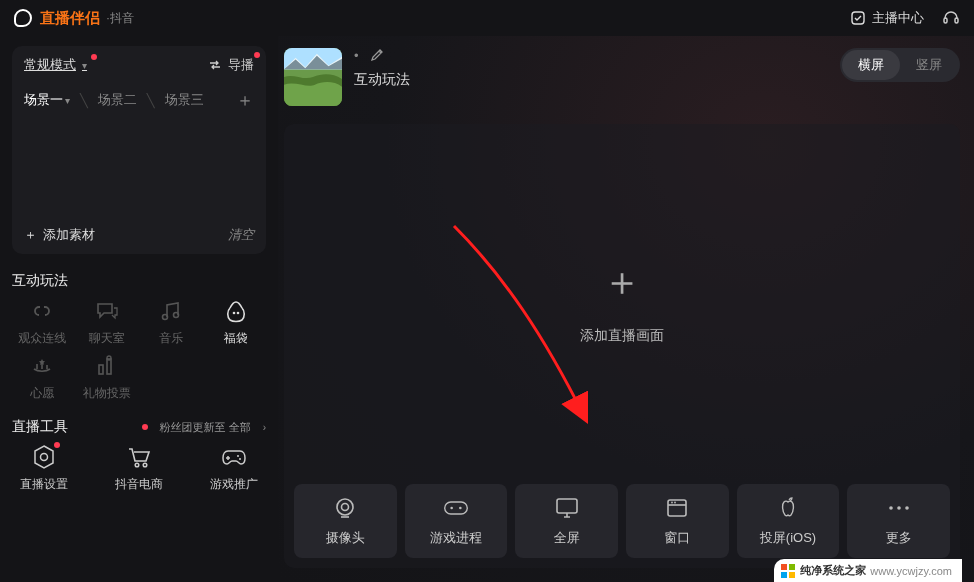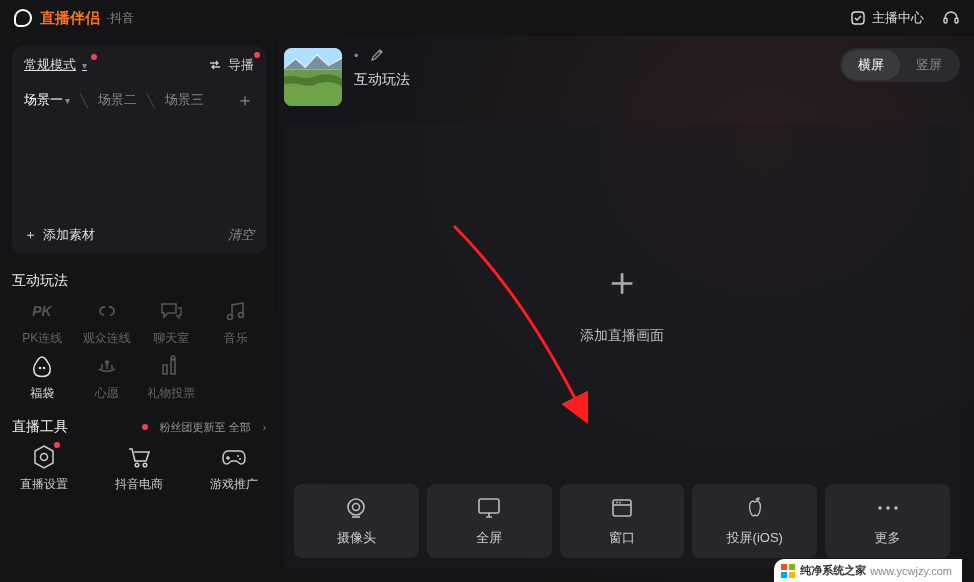--- a/index.html
+++ b/index.html
@@ -152,28 +152,20 @@
         </span>
         <span class="clear-btn">清空</span>
       </div>
     </div>
 
     <div>
       <div class="section-title">互动玩法</div>
       <div class="grid4">
         <div class="cell">
             <span class="ic">
-              <svg width="30" height="22" viewBox="0 0 30 22">
-                <text x="15" y="16" text-anchor="middle" font-size="14" font-style="italic" font-weight="700" fill="#555">PK</text>
-              </svg>
-            </span>
-            <span>PK连线</span>
-          </div>
-        <div class="cell">
-            <span class="ic">
               <svg width="26" height="20" viewBox="0 0 26 20">
                 <path d="M6 10a4 4 0 014-4h1m5 8a4 4 0 004-4 4 4 0 00-4-4h-1M10 14a4 4 0 01-4-4" fill="none" stroke="#555" stroke-width="1.8"></path>
               </svg>
             </span>
             <span>观众连线</span>
           </div>
         <div class="cell">
             <span class="ic">
               <svg width="26" height="22" viewBox="0 0 26 22">
                 <path d="M4 4h14v9H10l-4 4v-4H4z" fill="none" stroke="#555" stroke-width="1.6"></path>
@@ -323,20 +315,30 @@
               <svg width="26" height="24" viewBox="0 0 26 24">
                 <circle cx="13" cy="11" r="8" fill="none" stroke="#bbb" stroke-width="1.6"></circle>
                 <circle cx="13" cy="11" r="3.5" fill="none" stroke="#bbb" stroke-width="1.6"></circle>
                 <path d="M9 21h8" stroke="#bbb" stroke-width="1.6"></path>
               </svg>
             </span>
           <span>摄像头</span>
         </div>
         <div class="source-btn">
           <span class="ic">
+              <svg width="30" height="20" viewBox="0 0 30 20">
+                <rect x="2" y="3" width="26" height="14" rx="7" fill="none" stroke="#bbb" stroke-width="1.6"></rect>
+                <circle cx="10" cy="10" r="1.5" fill="#bbb"></circle>
+                <circle cx="20" cy="10" r="1.5" fill="#bbb"></circle>
+              </svg>
+            </span>
+          <span>游戏进程</span>
+        </div>
+        <div class="source-btn">
+          <span class="ic">
               <svg width="26" height="24" viewBox="0 0 26 24">
                 <rect x="3" y="3" width="20" height="14" rx="2" fill="none" stroke="#bbb" stroke-width="1.6"></rect>
                 <path d="M10 21h6M13 17v4" stroke="#bbb" stroke-width="1.6"></path>
               </svg>
             </span>
           <span>全屏</span>
         </div>
         <div class="source-btn">
           <span class="ic">
               <svg width="24" height="22" viewBox="0 0 24 22">

